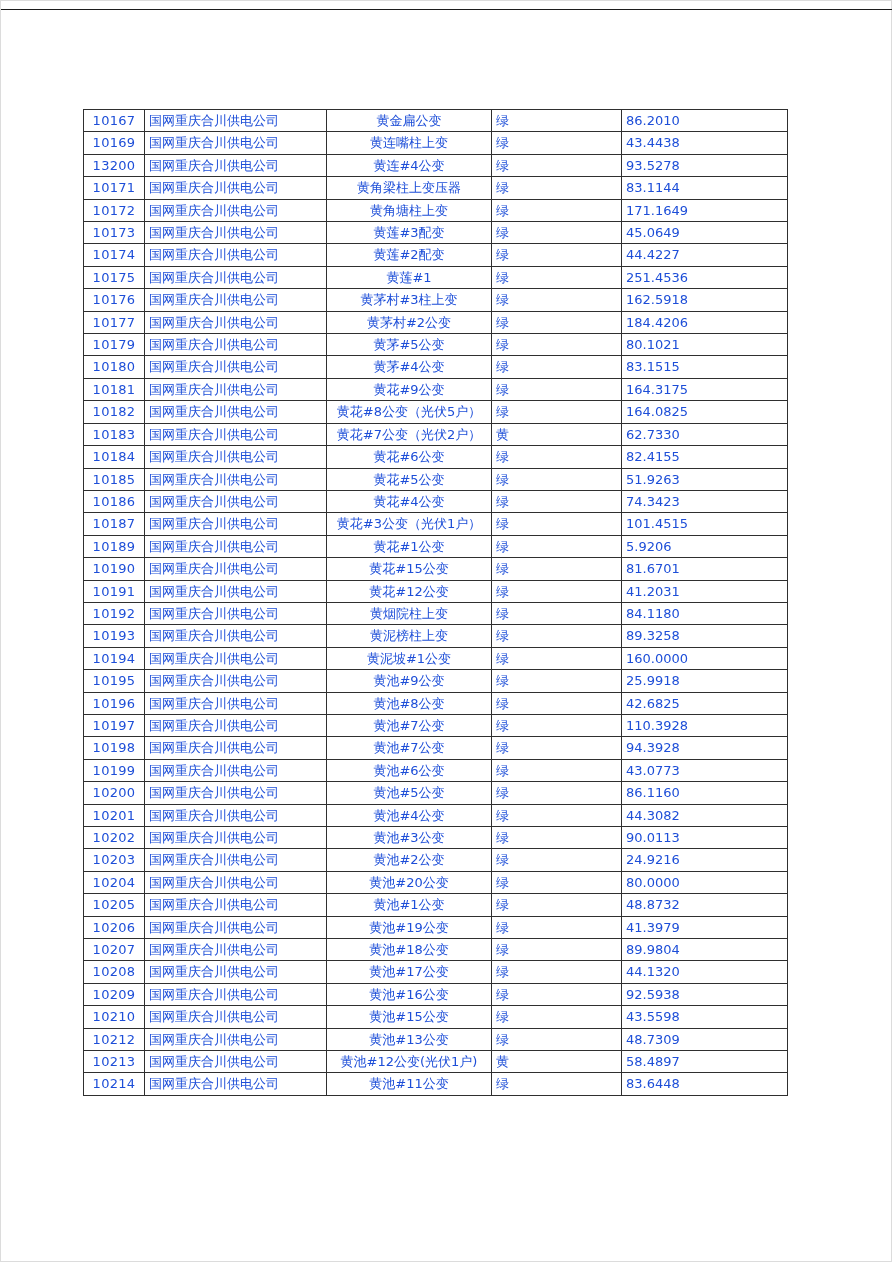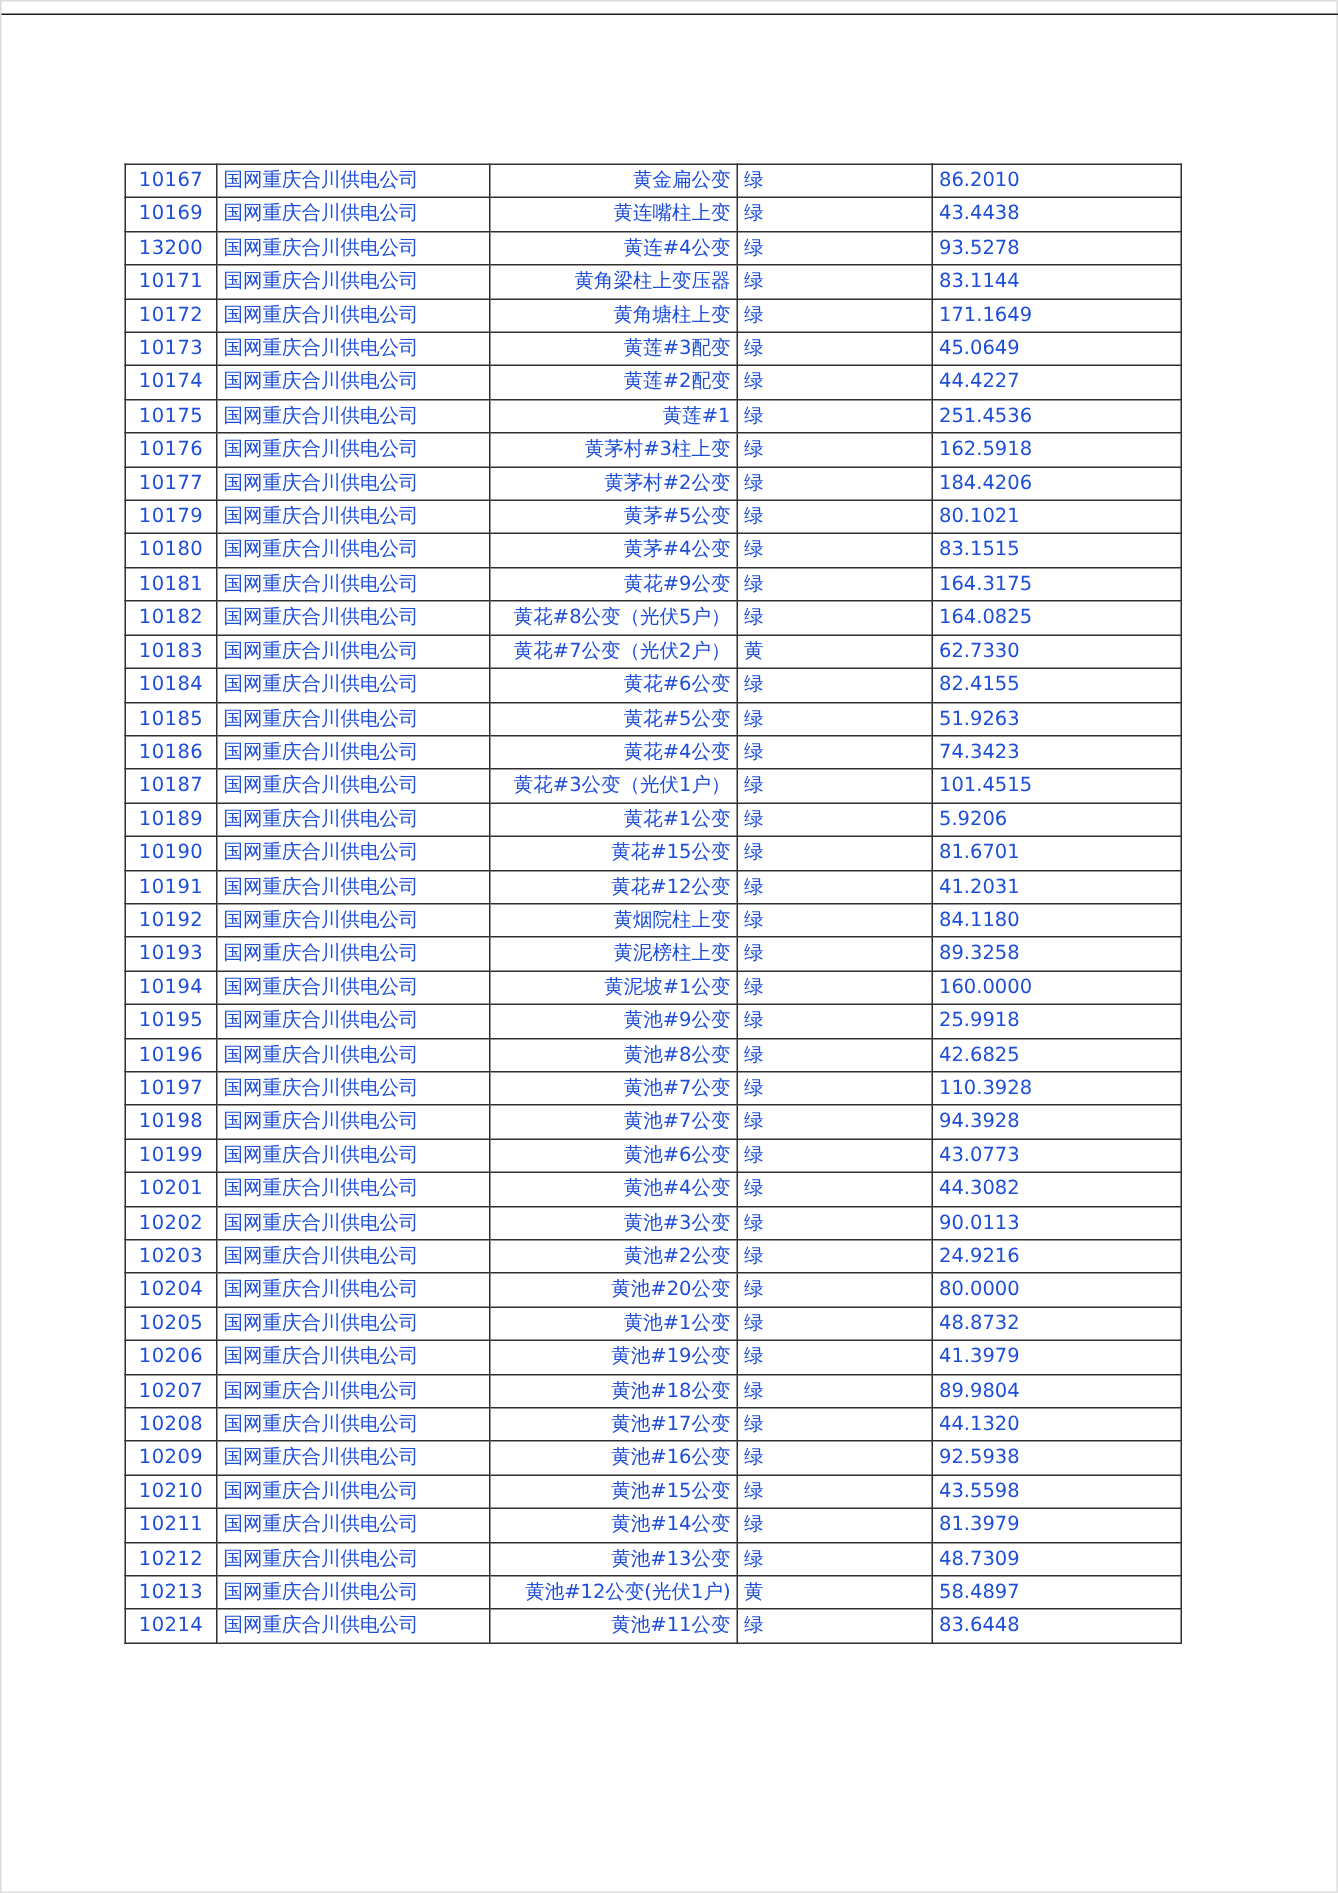--- a/index.html
+++ b/index.html
@@ -38,21 +38,21 @@
     border: 1px solid #2f2f2f;
     height: 21.4px;
     line-height: 21.4px;
     padding: 0 4px;
     overflow: hidden;
     white-space: nowrap;
     vertical-align: middle;
   }
   td.col-0 { text-align: center; letter-spacing: 0.3px; }
   td.col-1 { text-align: left; }
-  td.col-2 { text-align: right; margin-left: 41px; }
+  td.col-2 { text-align: center; margin-left: 41px; }
   td.col-3 { text-align: left; padding-left: 6px; }
   td.col-4 { padding-right: 8px; }
 </style>
 </head>
 <body>
 
 <div class="canvas">
   <div class="top-rule"></div>
   <table class="data-table">
     <colgroup>
@@ -267,20 +267,27 @@
           <td class="col-4">94.3928</td>
         </tr>
         <tr>
           <td class="col-0">10199</td>
           <td class="col-1">国网重庆合川供电公司</td>
           <td class="col-2">黄池#6公变</td>
           <td class="col-3">绿</td>
           <td class="col-4">43.0773</td>
         </tr>
         <tr>
+          <td class="col-0">10200</td>
+          <td class="col-1">国网重庆合川供电公司</td>
+          <td class="col-2">黄池#5公变</td>
+          <td class="col-3">绿</td>
+          <td class="col-4">86.1160</td>
+        </tr>
+        <tr>
           <td class="col-0">10201</td>
           <td class="col-1">国网重庆合川供电公司</td>
           <td class="col-2">黄池#4公变</td>
           <td class="col-3">绿</td>
           <td class="col-4">44.3082</td>
         </tr>
         <tr>
           <td class="col-0">10202</td>
           <td class="col-1">国网重庆合川供电公司</td>
           <td class="col-2">黄池#3公变</td>
@@ -335,27 +342,20 @@
           <td class="col-2">黄池#16公变</td>
           <td class="col-3">绿</td>
           <td class="col-4">92.5938</td>
         </tr>
         <tr>
           <td class="col-0">10210</td>
           <td class="col-1">国网重庆合川供电公司</td>
           <td class="col-2">黄池#15公变</td>
           <td class="col-3">绿</td>
           <td class="col-4">43.5598</td>
-        </tr>
-        <tr>
-          <td class="col-0">10211</td>
-          <td class="col-1">国网重庆合川供电公司</td>
-          <td class="col-2">黄池#14公变</td>
-          <td class="col-3">绿</td>
-          <td class="col-4">81.3979</td>
         </tr>
         <tr>
           <td class="col-0">10212</td>
           <td class="col-1">国网重庆合川供电公司</td>
           <td class="col-2">黄池#13公变</td>
           <td class="col-3">绿</td>
           <td class="col-4">48.7309</td>
         </tr>
         <tr>
           <td class="col-0">10213</td>

